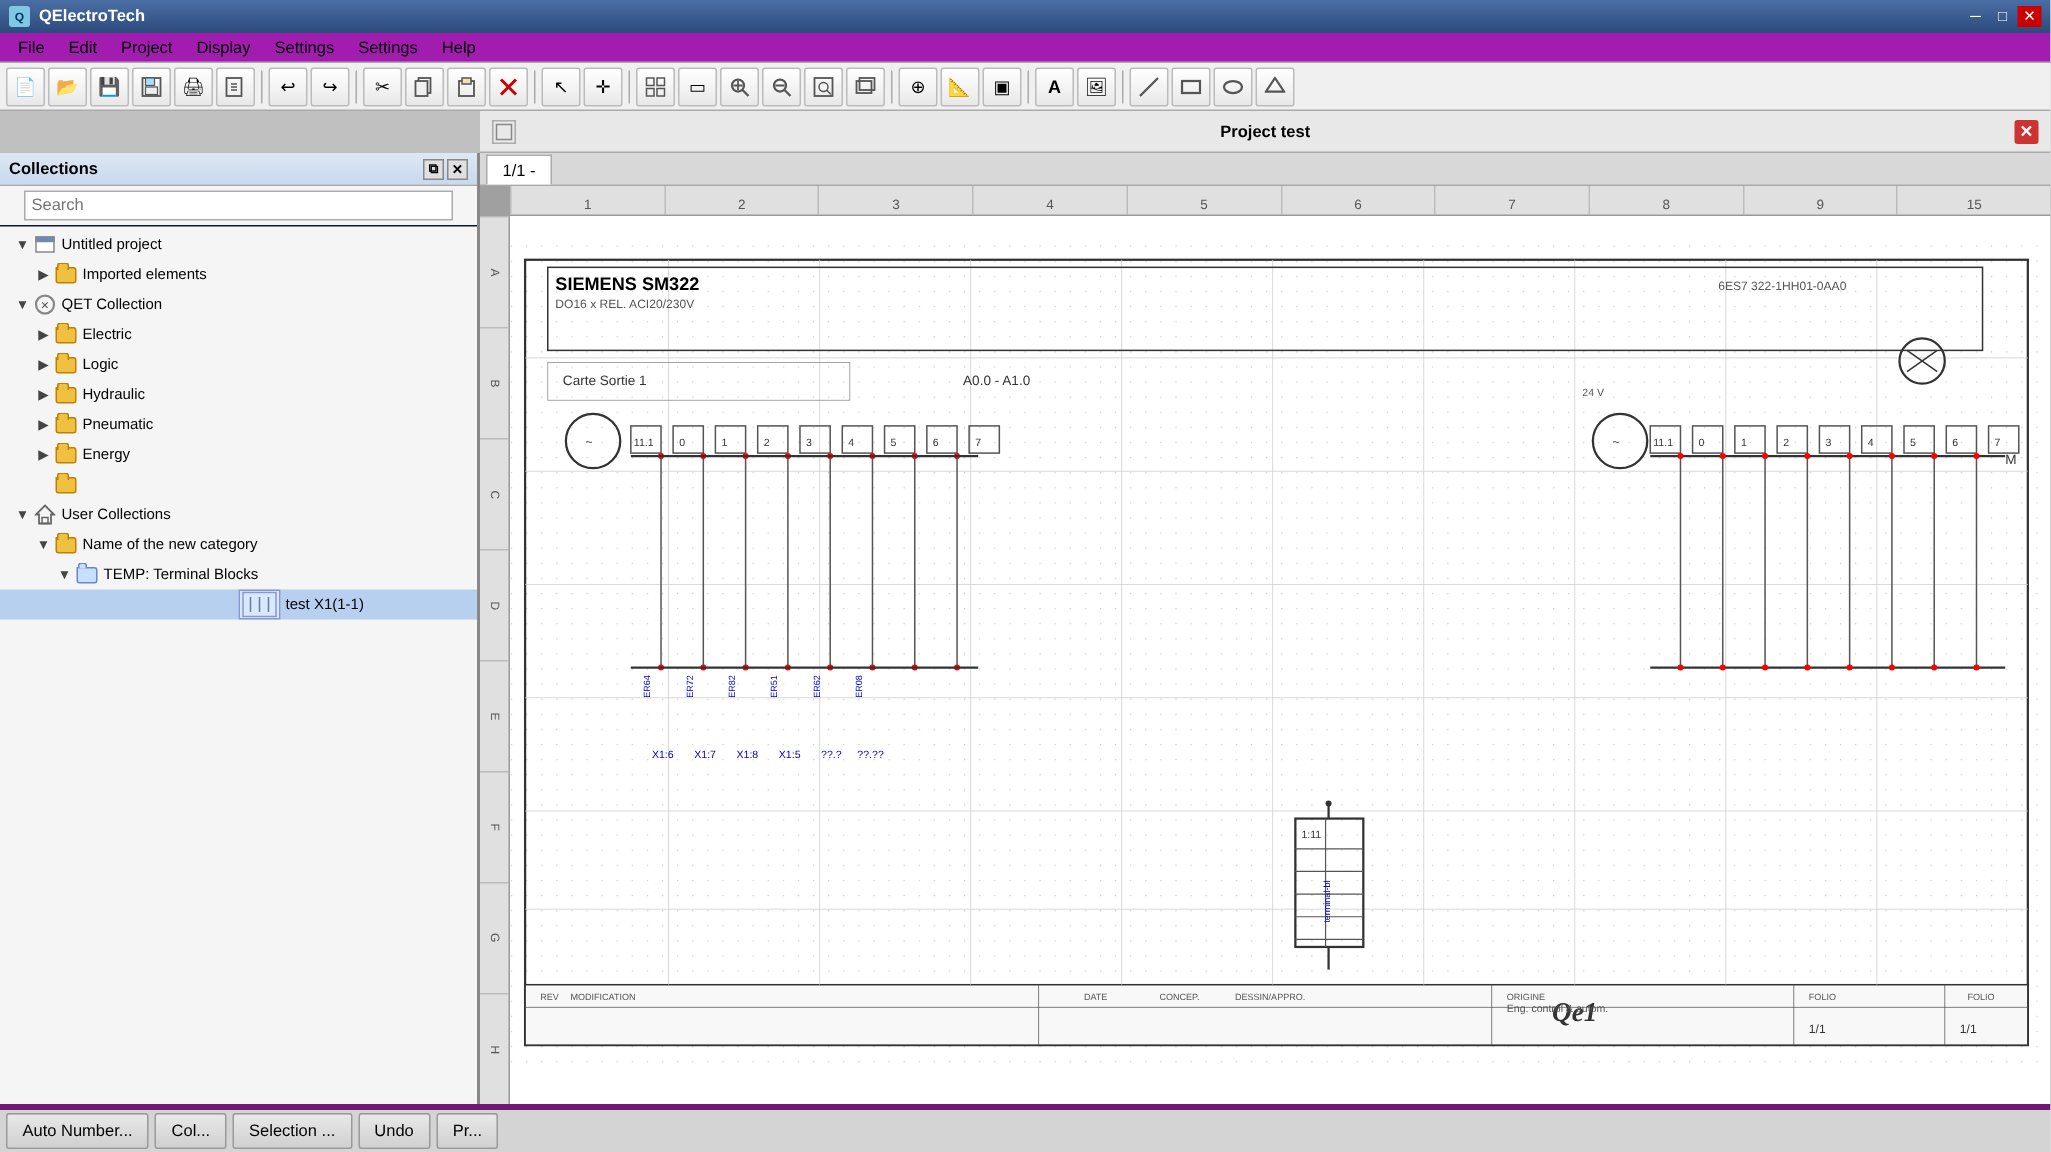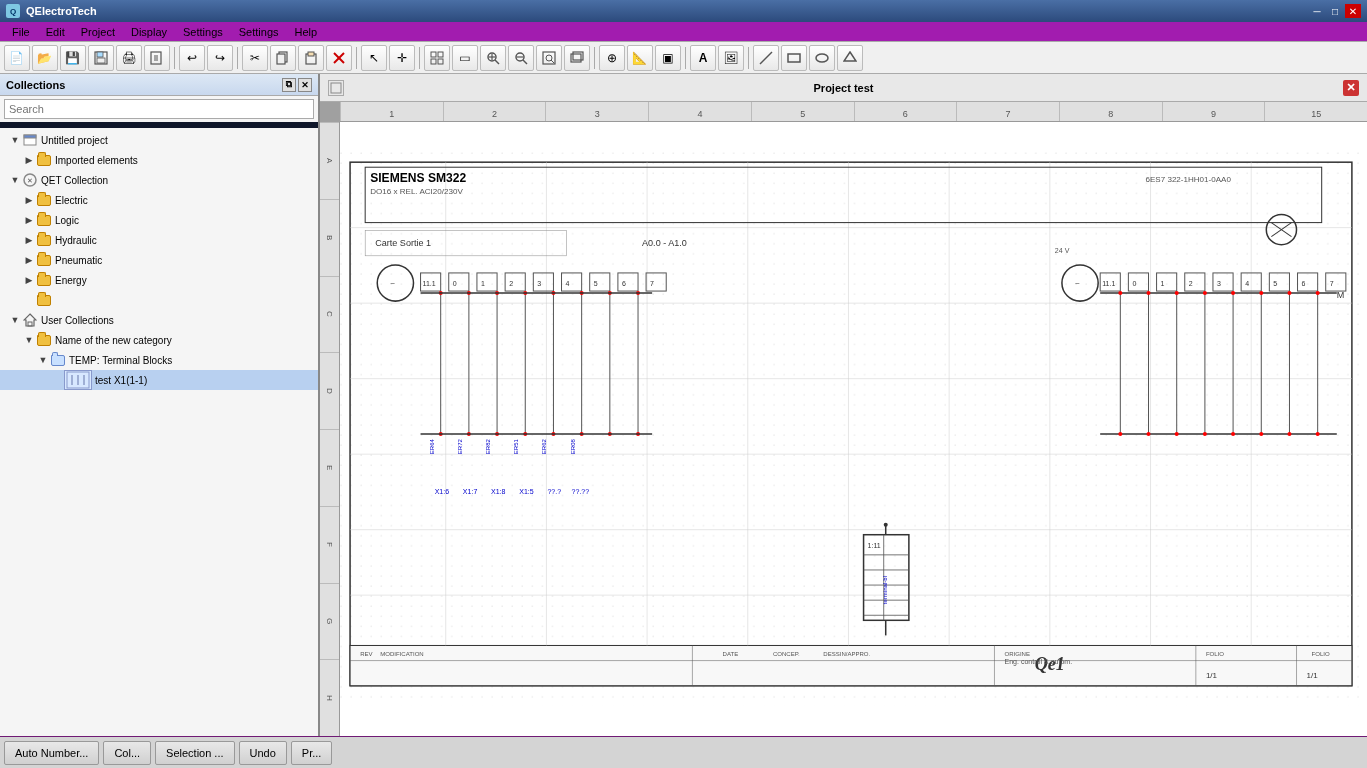--- a/index.html
+++ b/index.html
@@ -68,38 +68,39 @@
     }
 
     
     .collections-panel {
       width: 320px;
       background: #f5f5f5;
       border-right: 2px solid #888;
       display: flex;
       flex-direction: column;
       min-width: 320px;
+      margin-top: 28px;
     }
     .panel-header {
       height: 22px;
       background: linear-gradient(to bottom, #dde8f5, #c8d8ee);
       border-bottom: 1px solid #aaa;
       display: flex;
       align-items: center;
       justify-content: space-between;
       padding: 0 6px;
       font-weight: bold;
       font-size: 11px;
     }
     .panel-header-controls { display: flex; gap: 2px; }
     .panel-ctrl-btn { width: 14px; height: 14px; background: #e0e0e0; border: 1px solid #888; display: flex; align-items: center; justify-content: center; font-size: 9px; cursor: pointer; }
 
     .search-box {
-      padding: 3px 4px;
-      border-bottom: 6px solid #0f172a;
+      padding: 3px 16px;
+      border-bottom: 1px solid #0f172a;
     }
     .search-box input {
       width: 100%;
       height: 20px;
       border: 1px solid #aaa;
       padding: 0 4px;
       font-size: 11px;
       background: white;
     }
 
@@ -311,21 +312,21 @@
       align-items: center;
       justify-content: center;
       writing-mode: vertical-lr;
       font-size: 8px;
     }
 
     
     .bottom-bar {
       height: 32px;
       background: #d4d4d4;
-      border-top: 1px solid #701a75;
+      border-top: 4px solid #701a75;
       display: flex;
       align-items: center;
       gap: 4px;
       padding: 0 4px;
     }
     .bottom-btn {
       height: 24px;
       padding: 0 10px;
       background: linear-gradient(to bottom, #e8e8e8, #d0d0d0);
       border: 1px solid #999;
@@ -338,21 +339,21 @@
 
     
     .schematic-svg {
       width: 100%;
       height: 100%;
     }
 
     .indent-1 { padding-left: 8px; }
     .indent-2 { padding-left: 22px; }
     .indent-3 { padding-left: 36px; }
-    .indent-4 { padding-left: 50px; }
+    .indent-4 { padding-left: 72px; justify-content: center; }
   </style>
 </head>
 <body>
 
 <div class="title-bar">
   <div class="title-bar-left">
     <div class="title-bar-icon">Q</div>
     <span>QElectroTech</span>
   </div>
   <div class="title-bar-controls">
@@ -633,20 +634,23 @@
     <div class="project-header">
       <div class="sheet-btn">
         <svg width="12" height="12" viewBox="0 0 12 12">
             <rect x="1" y="1" width="10" height="10" fill="none" stroke="#888" stroke-width="1"></rect>
           </svg>
       </div>
       <div class="project-title">Project test</div>
       <div class="project-close-btn">✕</div>
     </div>
 
+    <div class="page-tabs">
+      <div class="page-tab active">1/1 -</div>
+    </div>
 
     <div class="schematic-area">
 
       <div class="schematic-ruler-top">
         <div class="ruler-mark">1</div>
         <div class="ruler-mark">2</div>
         <div class="ruler-mark">3</div>
         <div class="ruler-mark">4</div>
         <div class="ruler-mark">5</div>
         <div class="ruler-mark">6</div>

